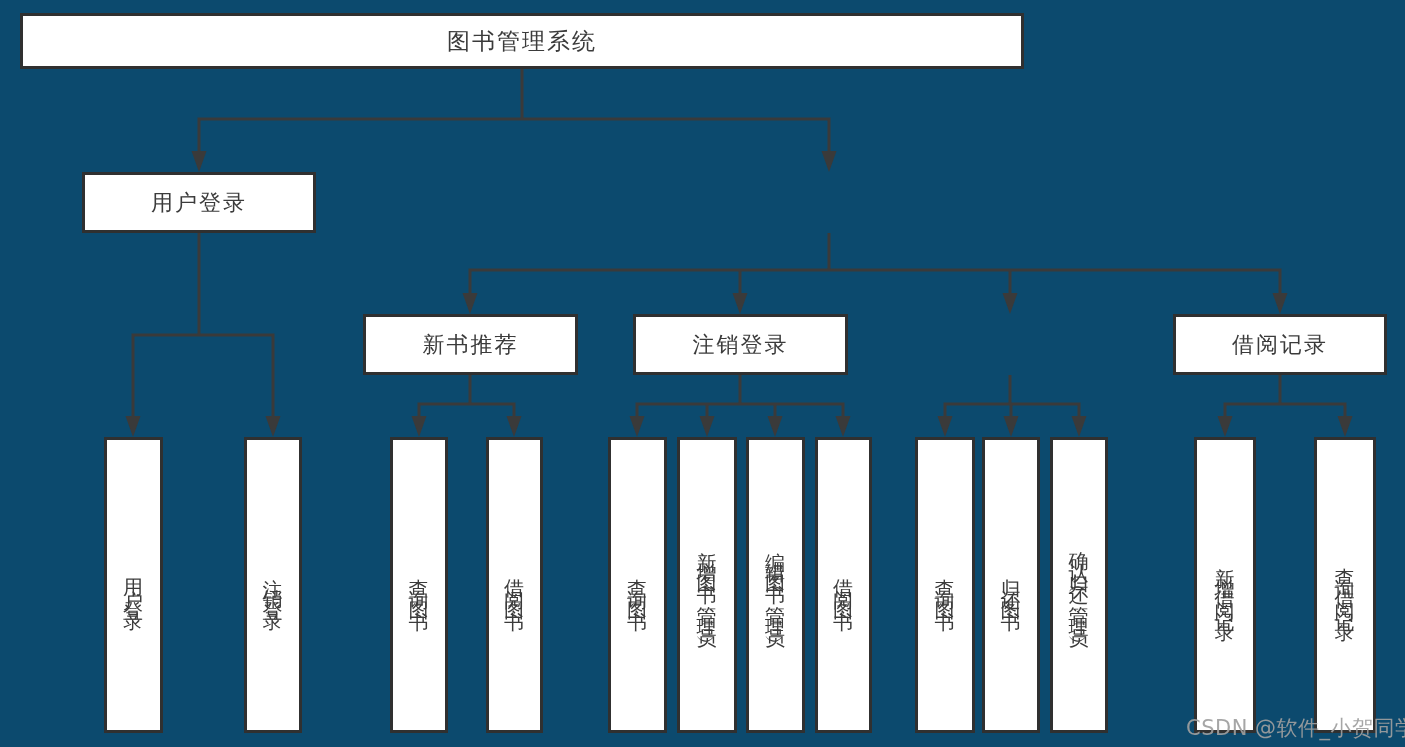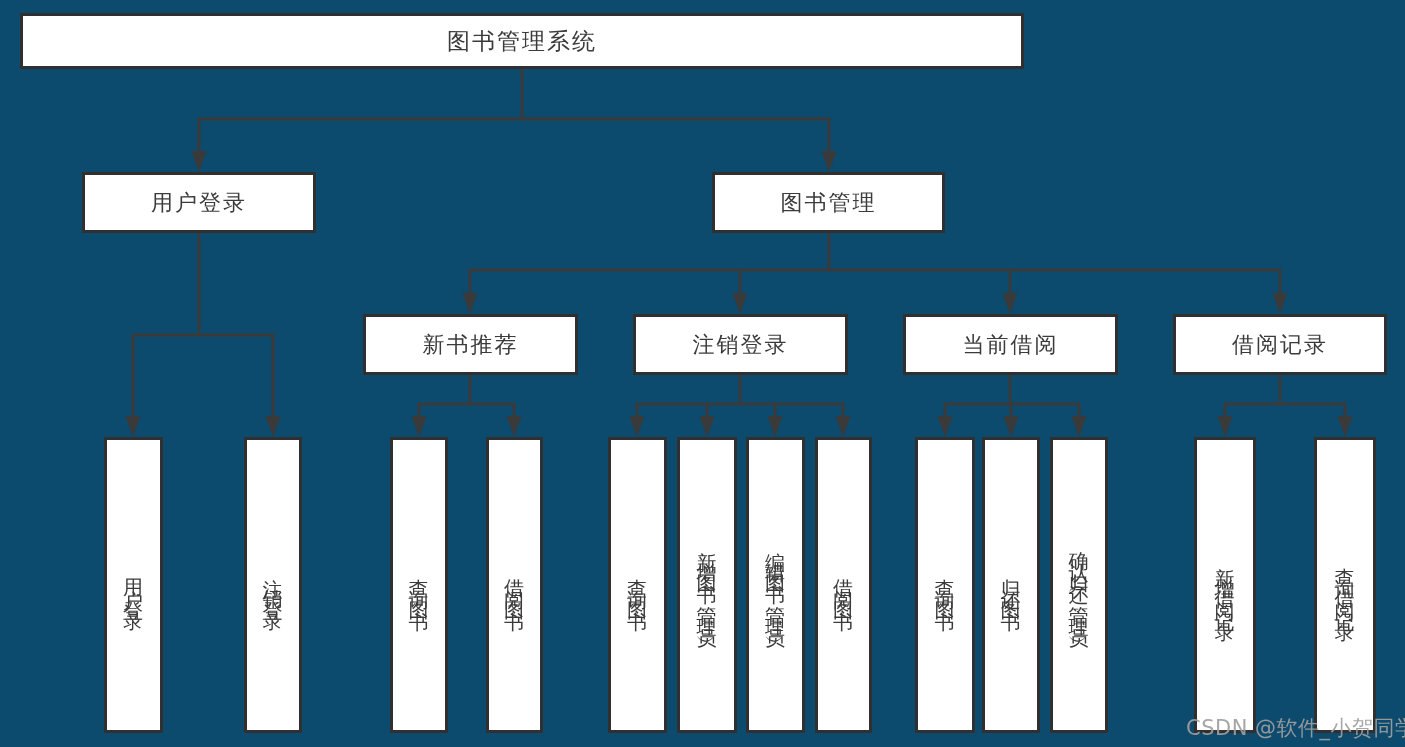--- a/index.html
+++ b/index.html
@@ -97,32 +97,26 @@
     </g>
   </svg>
 
   <div class="node hbox root-box" style="left:20px; top:13px; width:1004px; height:56px;">
     <span>图书管理系统</span>
   </div>
 
   <div class="node hbox" style="left:82px; top:172px; width:234px; height:61px;">
     <span>用户登录</span>
   </div>
-  <div class="node hbox" style="left:712px; top:172px; width:233px; height:61px;">
-    <span>图书管理</span>
-  </div>
 
   <div class="node hbox" style="left:363px; top:314px; width:215px; height:61px;align-items:center;">
     <span>新书推荐</span>
   </div>
   <div class="node hbox" style="left:633px; top:314px; width:215px; height:61px;">
     <span>注销登录</span>
-  </div>
-  <div class="node hbox" style="left:903px; top:314px; width:215px; height:61px;">
-    <span>当前借阅</span>
   </div>
   <div class="node hbox" style="left:1173px; top:314px; width:214px; height:61px;">
     <span>借阅记录</span>
   </div>
 
   <div class="node vbox" style="left:104px; top:437px; width:59px; height:296px;">
     <span class="vtext">用户登录</span>
   </div>
   <div class="node vbox" style="left:244px; top:437px; width:58px; height:296px;">
     <span class="vtext">注销登录</span>

